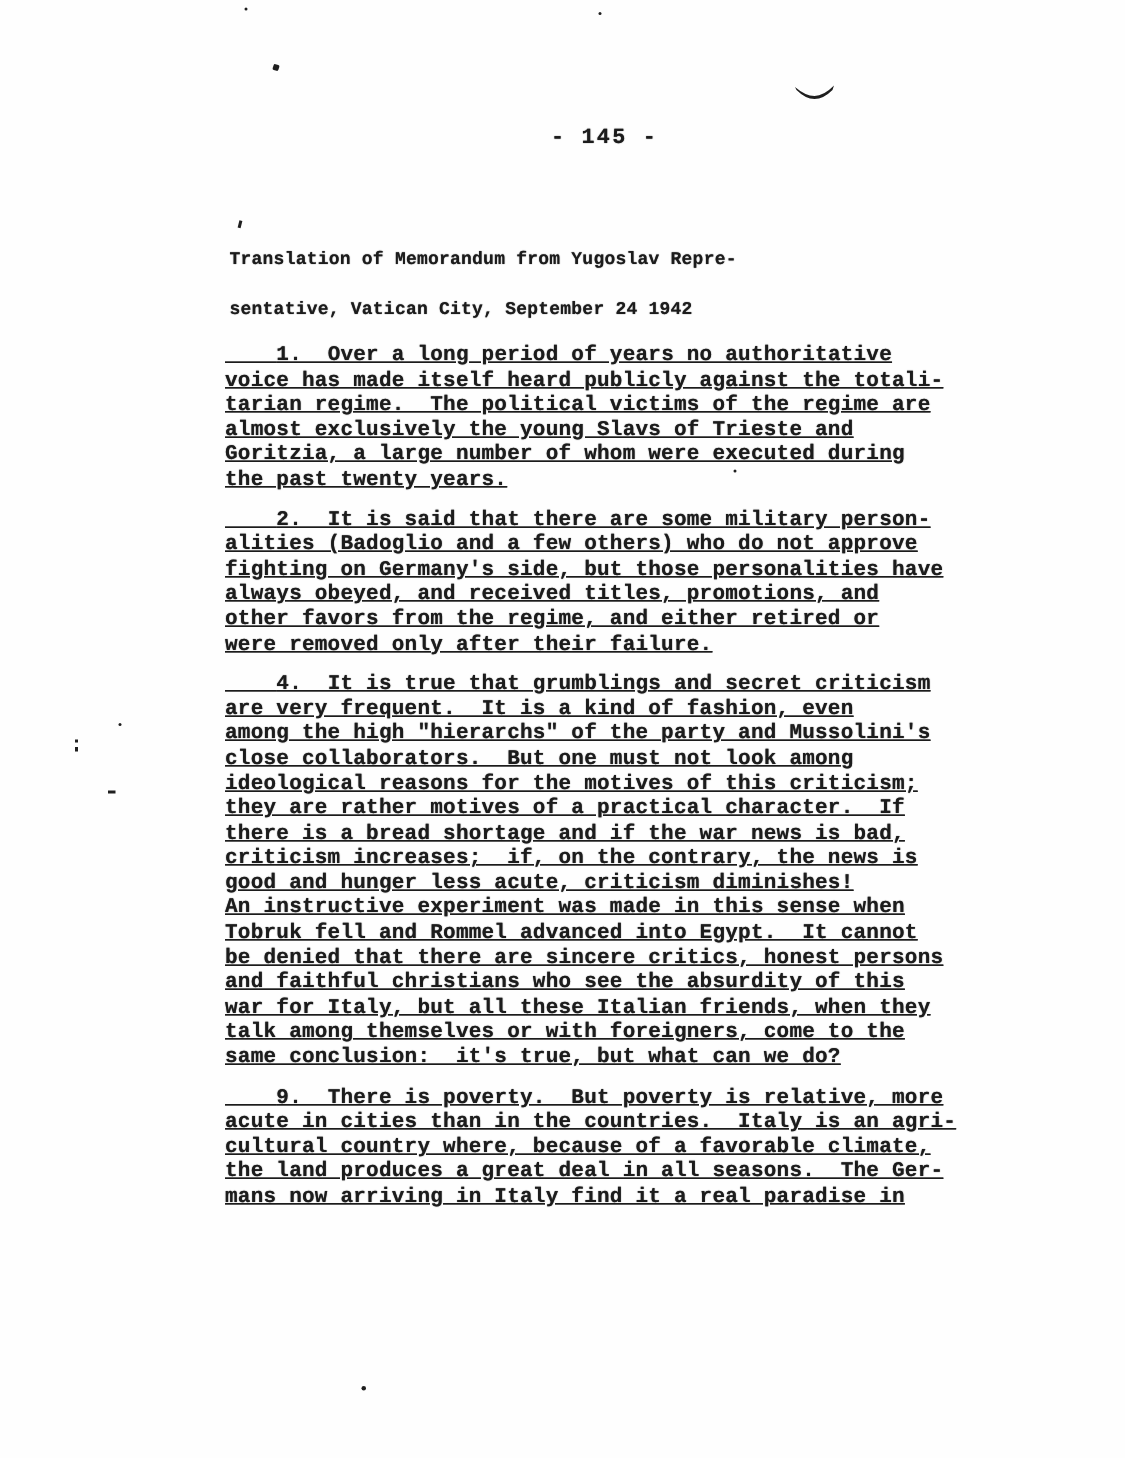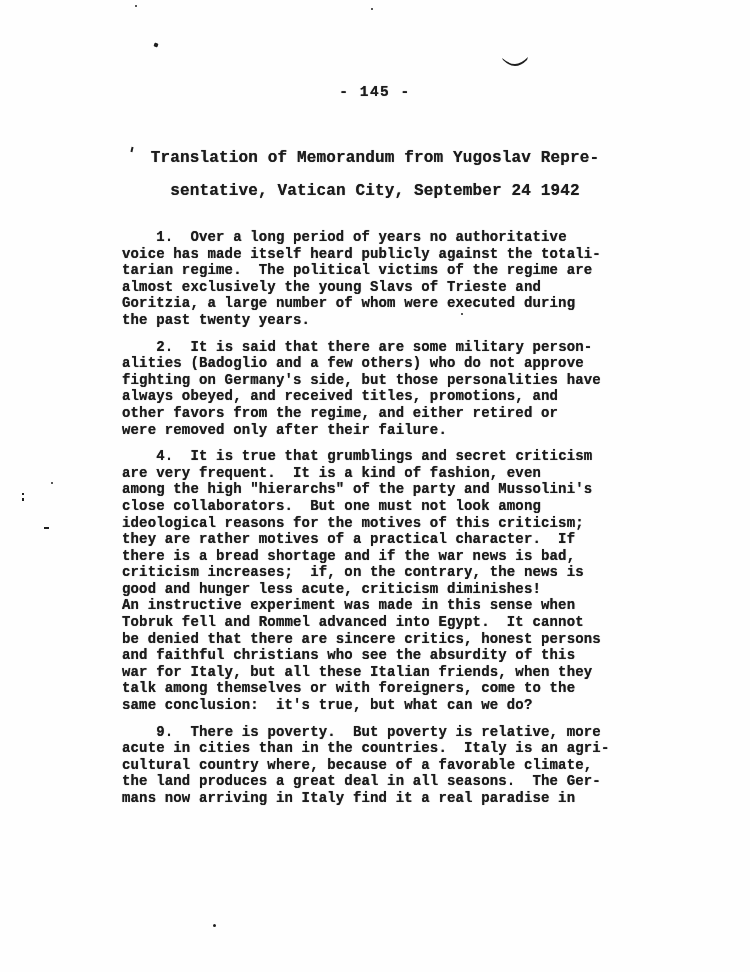--- a/index.html
+++ b/index.html
@@ -9,52 +9,53 @@
     width: 750px;
     height: 972px;
     background: #fefefe;
     color: #1c1c1c;
     font-family: "Liberation Mono", "DejaVu Sans Mono", monospace;
     overflow: hidden;
   }
   .page {
     position: absolute;
     inset: 0;
+    margin-left: 28px;
   }
   .ink {
     font-weight: 700;
     text-shadow: 0 0 0.7px rgba(25,25,25,0.85);
     letter-spacing: 0.15px;
   }
   .page-number {
     position: absolute;
     top: 84px;
     left: 0;
     width: 750px;
     text-align: center;
     font-size: 14.5px;
     letter-spacing: 1.5px;
   }
   .doc-title {
     position: absolute;
-    top: 142px;
+    top: 157px;
     left: 125px;
     width: 500px;
-    text-align: center;
-    font-size: 16px;
+    font-size: 12px;
     line-height: 33px;
     white-space: pre-line;
   }
   .body-text {
     position: absolute;
     top: 229px;
     left: 122px;
     width: 510px;
     font-size: 14px;
     line-height: 16.6px;
+    text-decoration: underline;
   }
   .para {
     white-space: pre-wrap;
     margin-bottom: 10px;
   }
   .speck {
     position: absolute;
     background: #1f1f1f;
     border-radius: 50%;
   }

